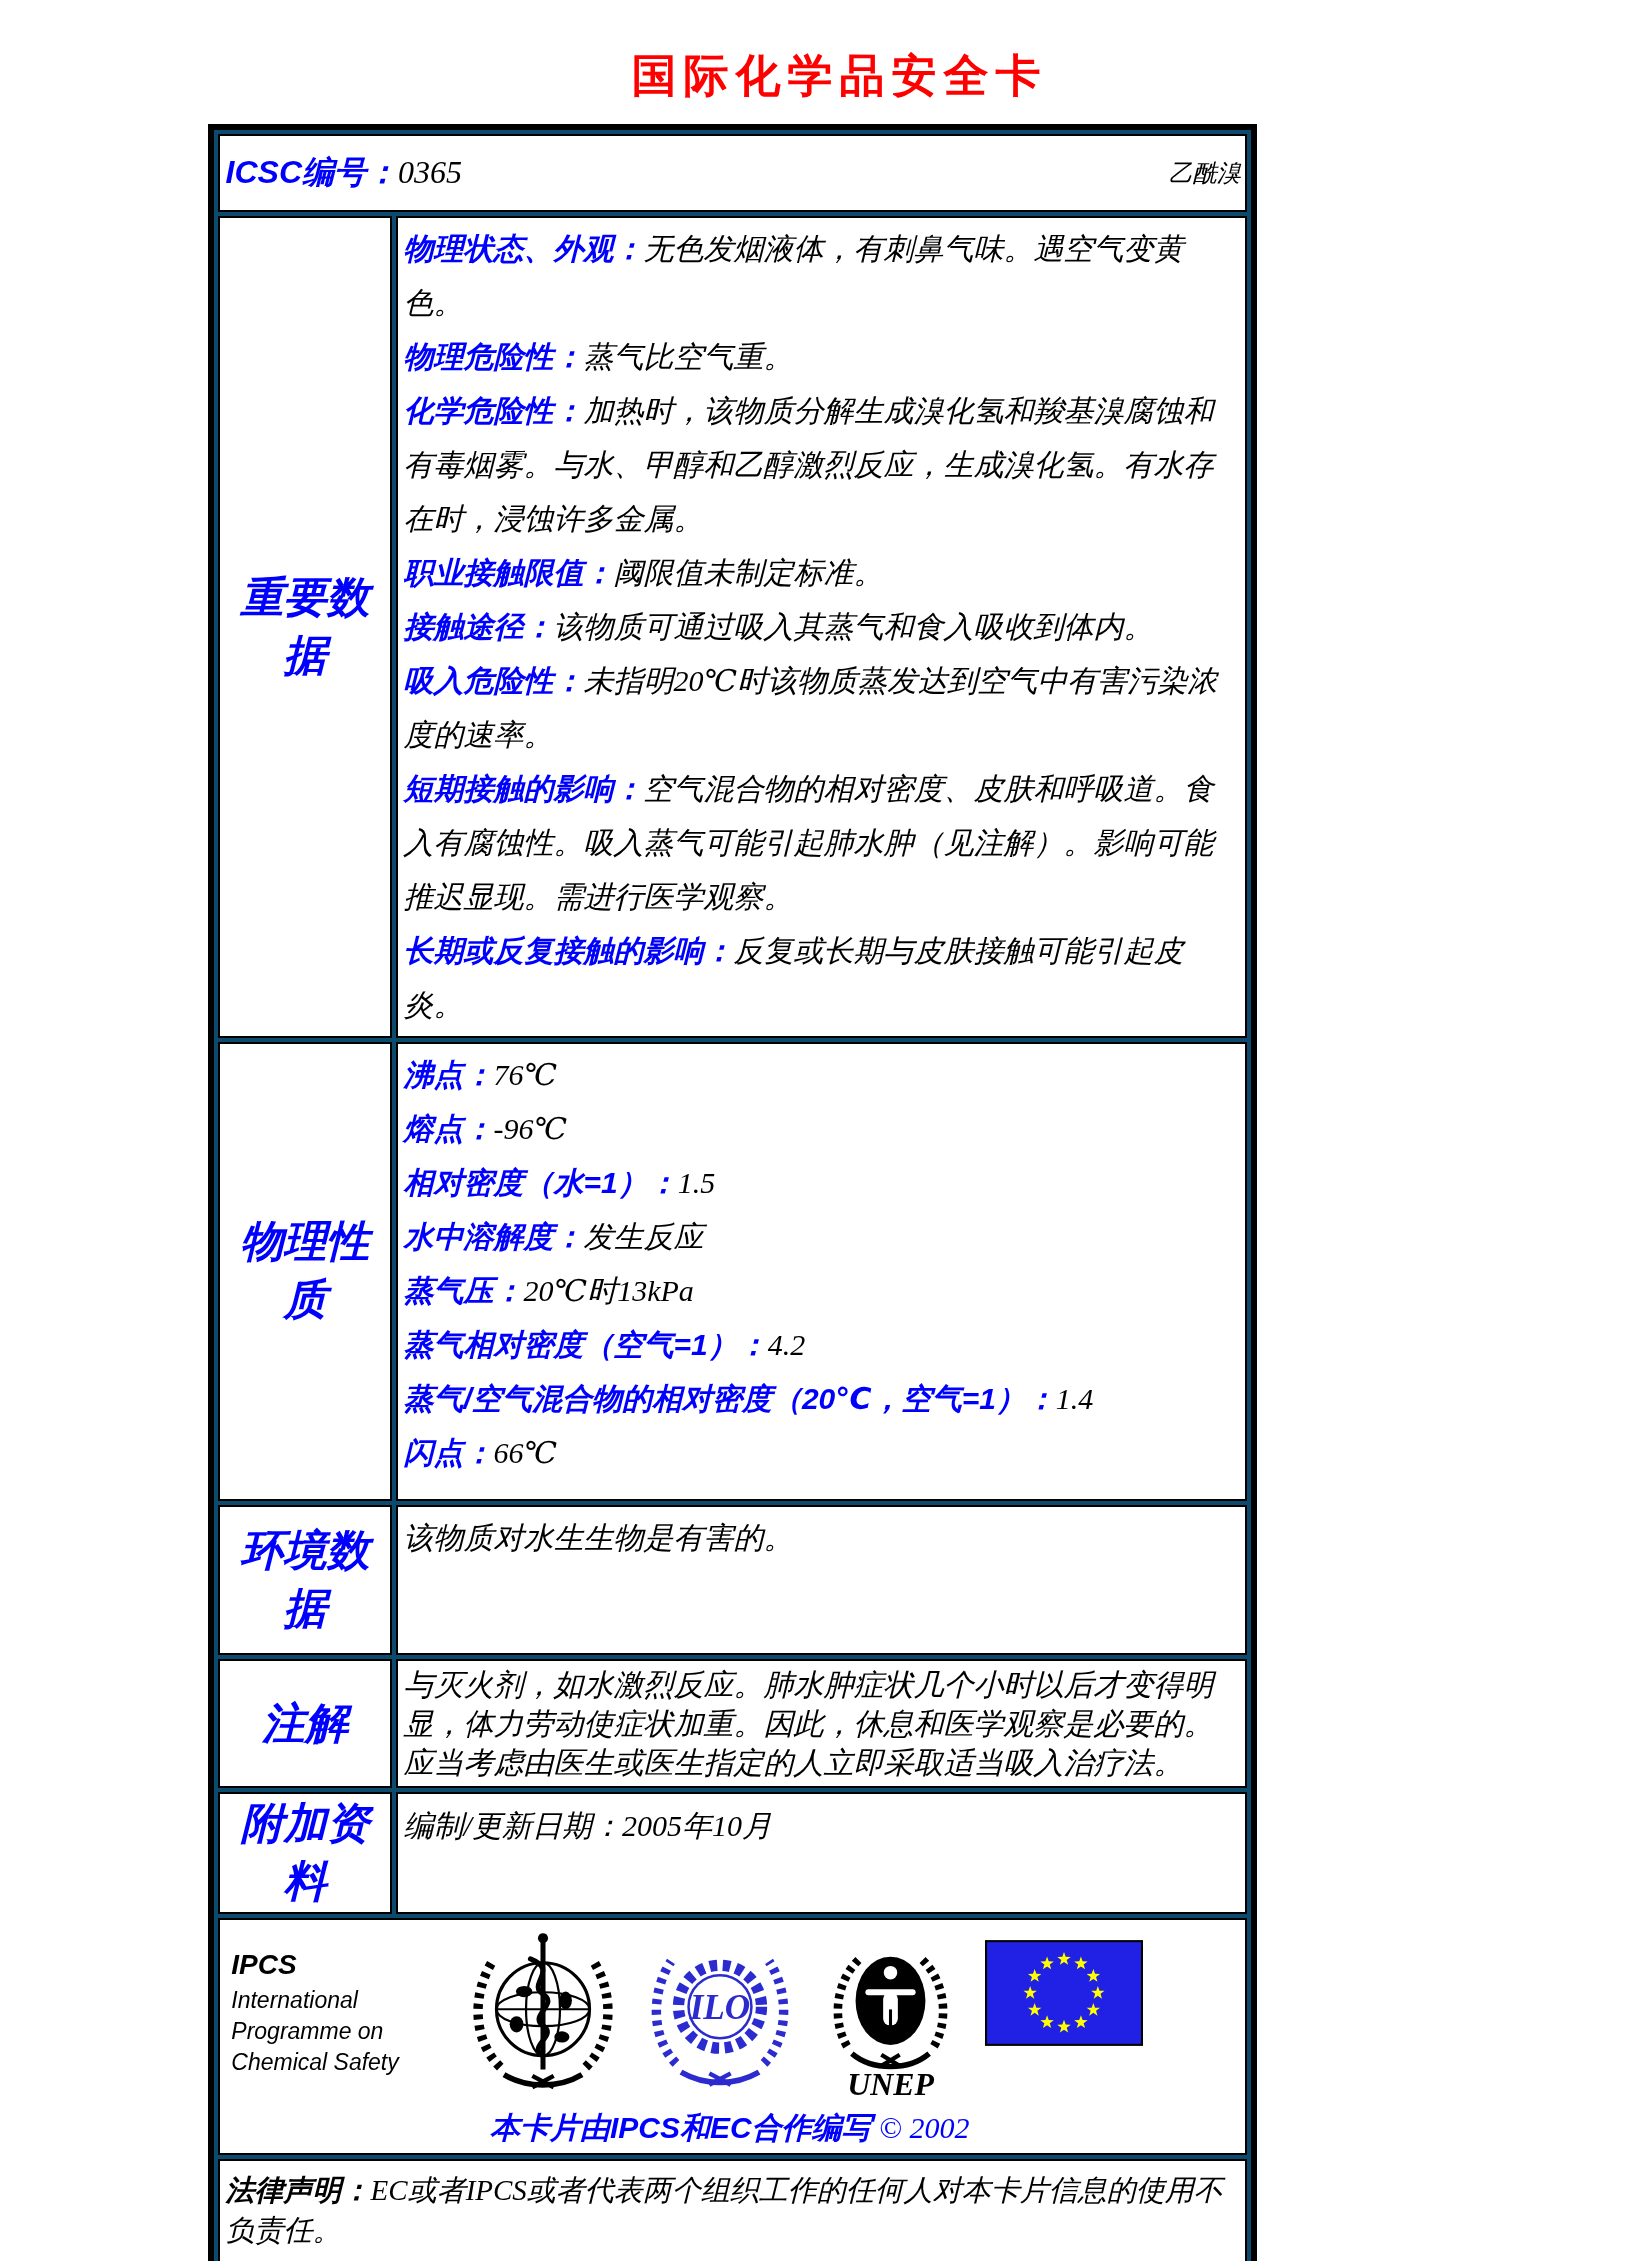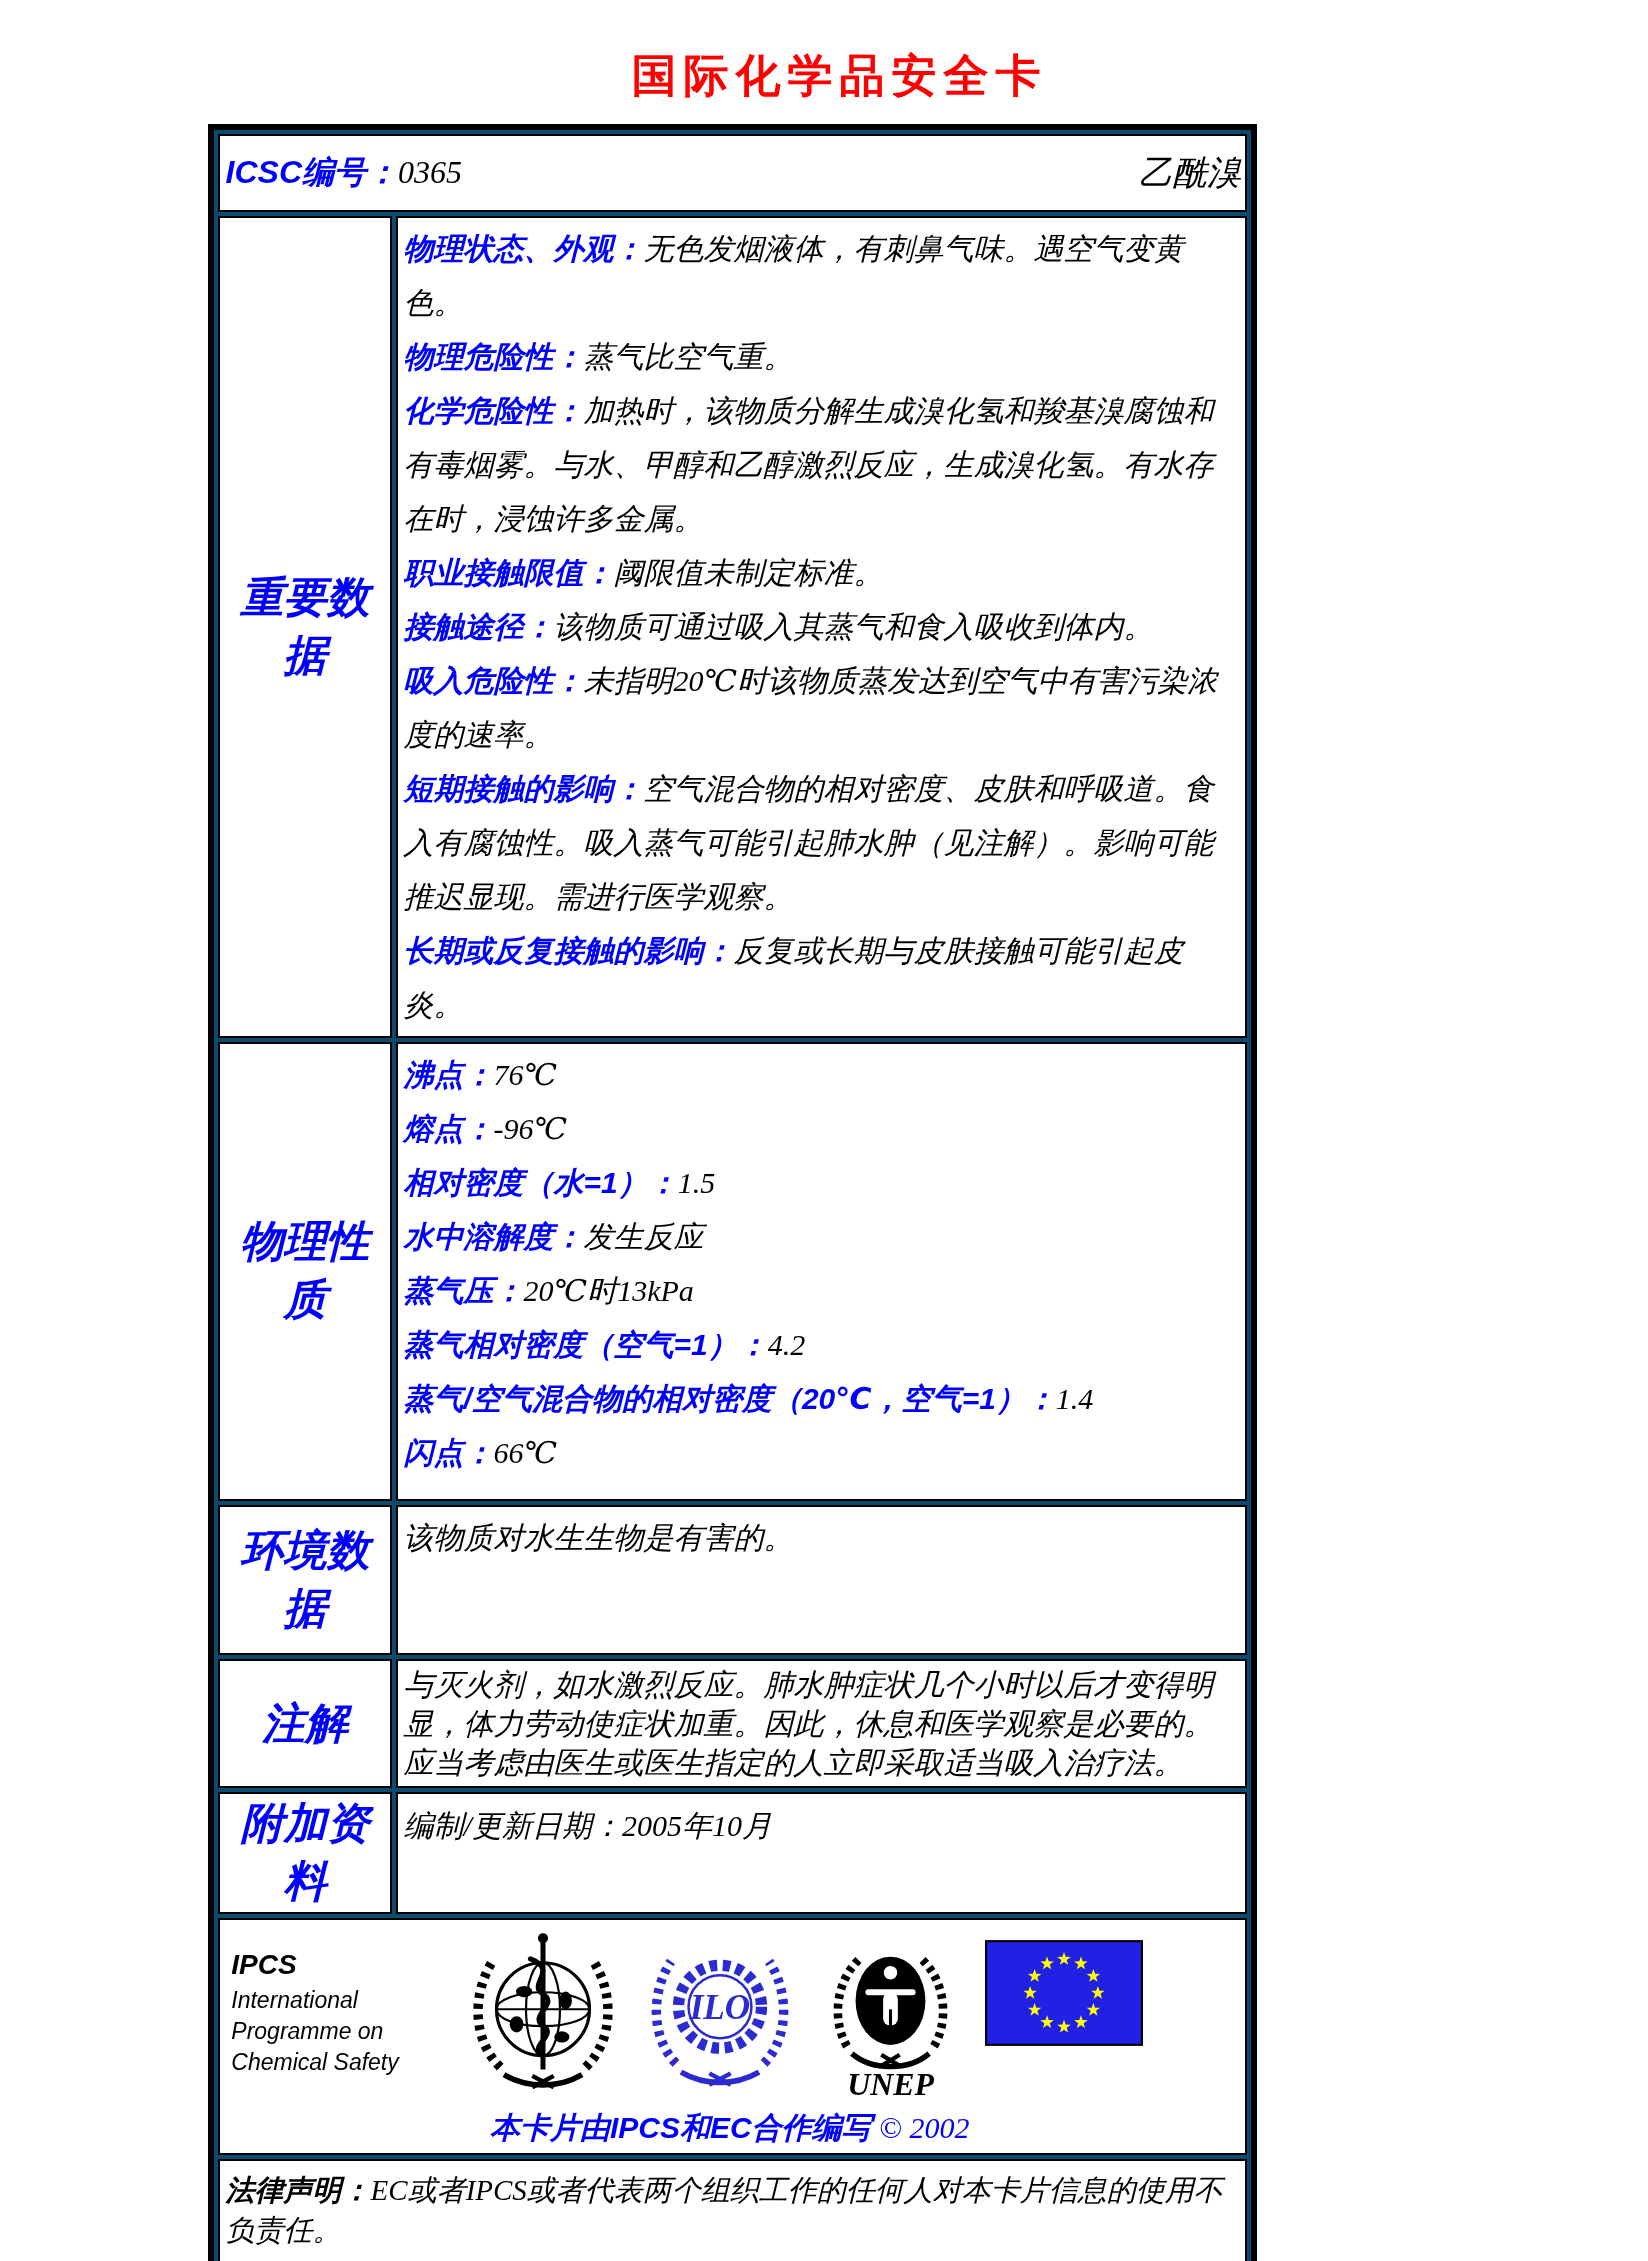--- a/index.html
+++ b/index.html
@@ -53,21 +53,21 @@
     padding: 2.8px 4.2px 2.8px 5.6px;
     height: 68px;
   }
   .hdr-flex { display:flex; justify-content:space-between; align-items:center; }
   .hdr-left { font-size: 32px; }
   .lbl {
     font-family: "Liberation Sans", "DejaVu Sans", sans-serif;
     font-weight: bold;
     color: #0000FF;
   }
-  .hdr-right { font-size: 34px; }
+  .hdr-right { font-size: 24px; }
   p.item { margin: 0; }
   td.h-important { height: 746px; }
   td.h-physical  { height: 446px; }
   td.h-env       { height: 138px; }
   td.h-notes     { line-height: 39px; font-size: 30px; }
   td.h-add       { height: 51px; }
   td.logos-cell  { padding: 10px 17px 4.2px 11.3px; height: 182px; }
   .logos-flex { display:flex; align-items:flex-start; justify-content:space-between; }
   .ipcs-block {
     width: 212px;

